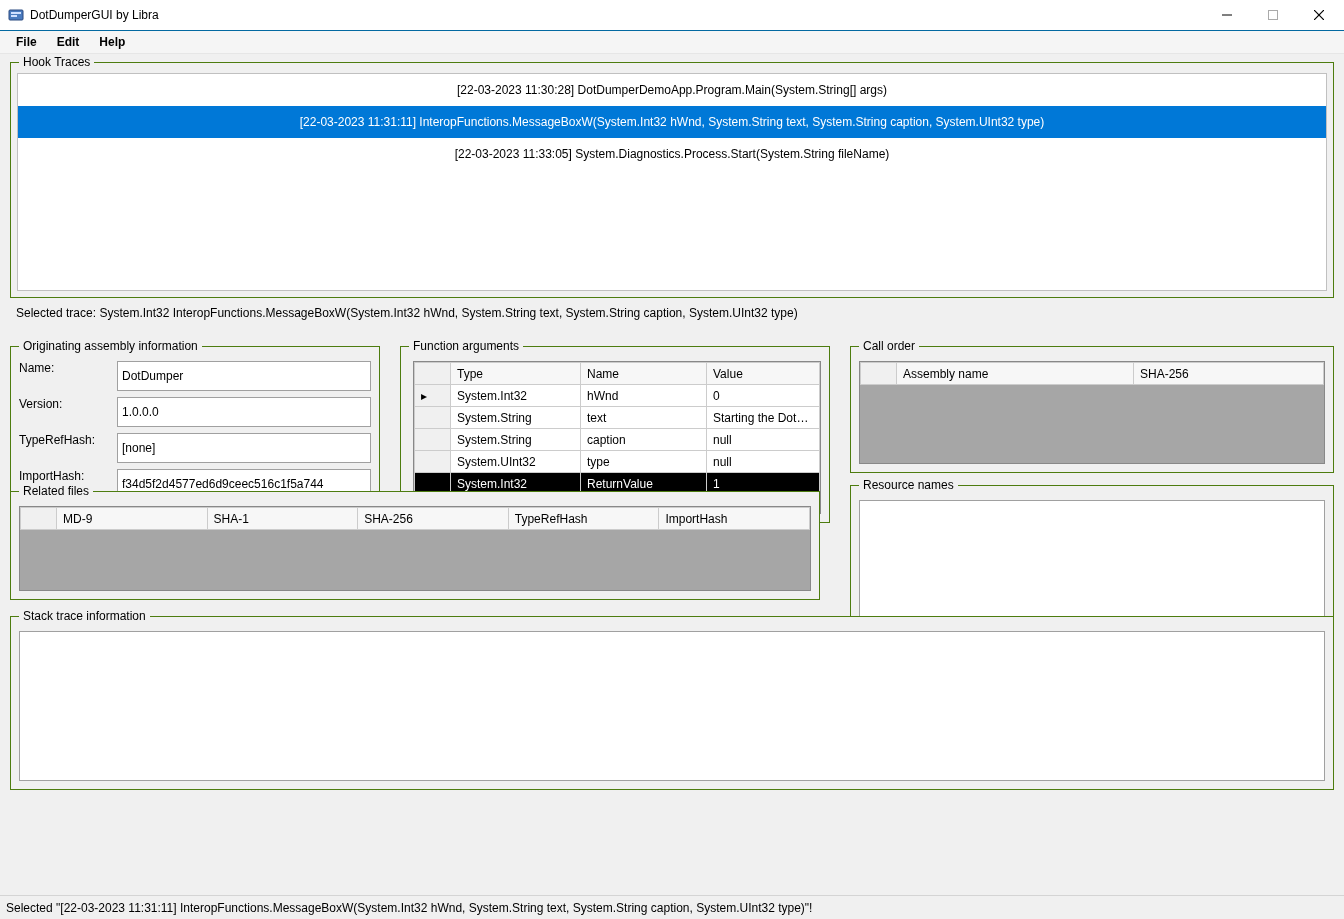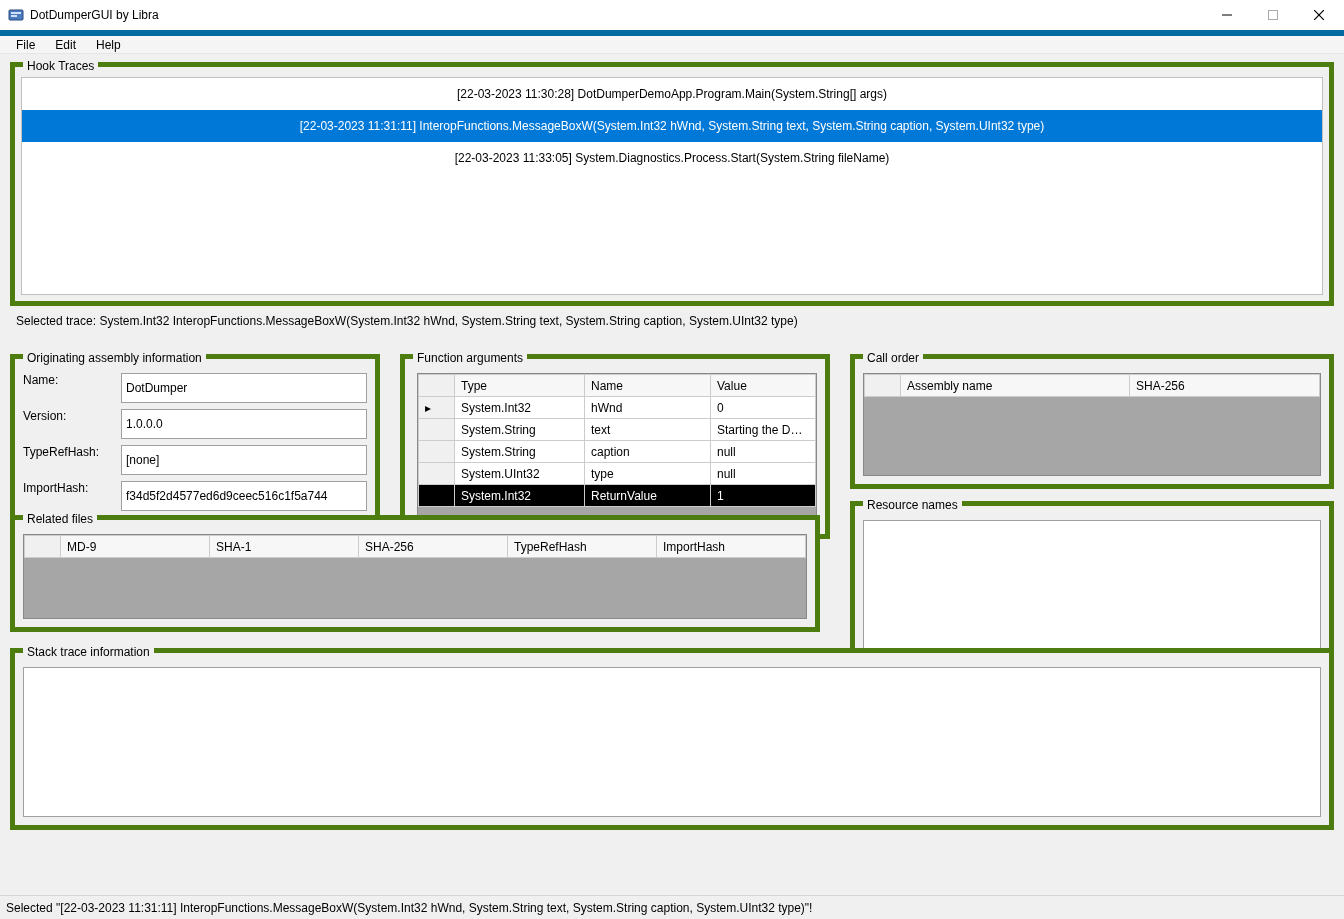--- a/index.html
+++ b/index.html
@@ -22,37 +22,38 @@
   padding: 0 2px;
 }
 .titlebar .icon { width: 16px; height: 16px; margin: 0 6px; }
 .titlebar .title { flex: 0 0 auto; font-size: 12px; }
 .titlebar .spacer { flex: 1; }
 .titlebar .ctrl { width: 46px; height: 30px; display:flex; align-items:center; justify-content:center; color:#333; }
 .titlebar .ctrl.disabled { color: #aaa; }
 .menubar {
   height: 24px;
   background: #f5f5f5;
-  border-top: 6px solid #0369a1;
+  border-top: 1px solid #0369a1;
   border-bottom: 1px solid #e6e6e6;
   display: flex;
   align-items: center;
   padding-left: 6px;
+  font-weight: bold;
 }
 .menubar .mi { padding: 3px 10px; cursor: default; }
 .client {
   flex: 1;
   background: #f0f0f0;
   padding: 8px 10px 2px 10px;
   display: flex;
   flex-direction: column;
   gap: 4px;
 }
 .group {
-  border: 5px solid #4d7c0f;
+  border: 1px solid #4d7c0f;
   background: #f0f0f0;
   position: relative;
   padding: 10px 6px 6px 6px;
 }
 .group > .legend {
   position: absolute;
   top: -8px;
   left: 8px;
   background: #f0f0f0;
   padding: 0 4px;

